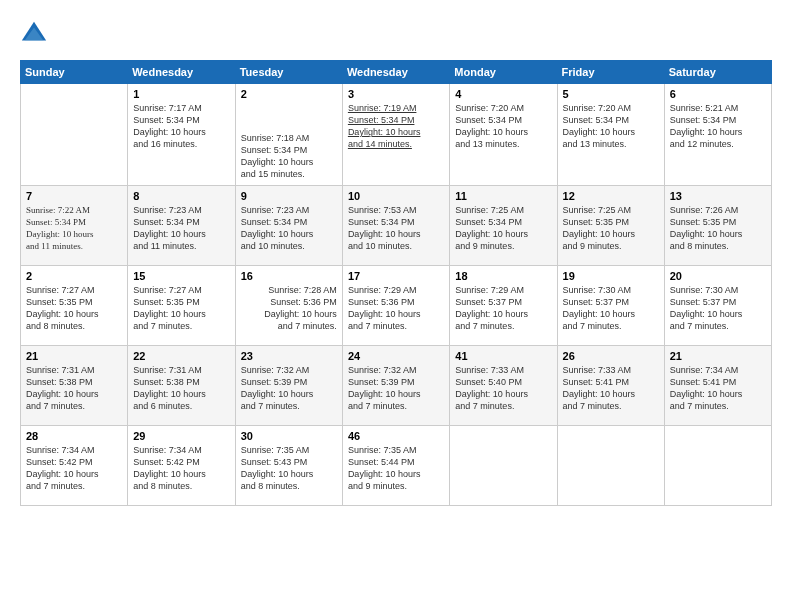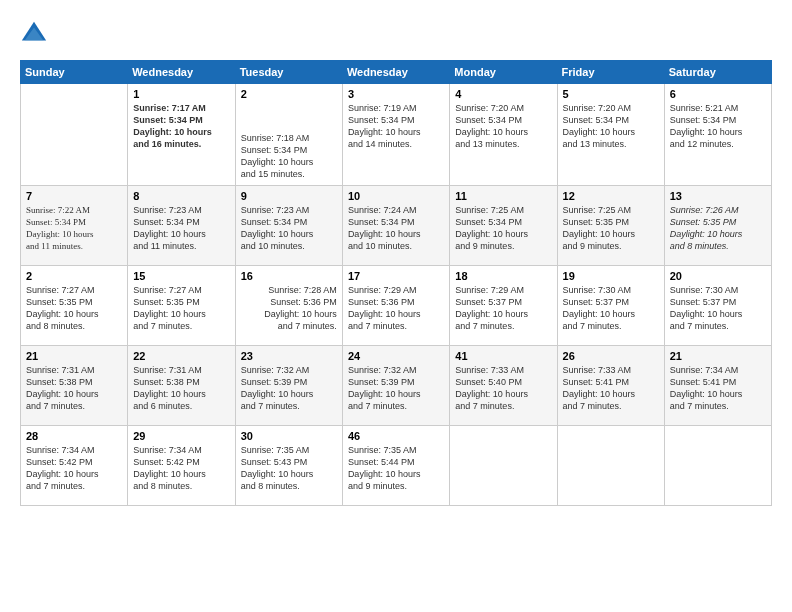--- a/index.html
+++ b/index.html
@@ -129,35 +129,35 @@
           <th>Monday</th>
           <th>Friday</th>
           <th>Saturday</th>
         </tr>
     </thead>
     <tbody id="calendar-body">
     <tr>
           <td class="empty-cell"></td>
           <td>
             <span class="day-num">1</span>
-            <div class="day-info" style="white-space: pre-line; font-weight: bold;">Sunrise: 7:17 AM
+            <div class="day-info" style="white-space: pre-line;">Sunrise: 7:17 AM
 Sunset: 5:34 PM
 Daylight: 10 hours
 and 16 minutes.</div>
           </td>
           <td>
             <span class="day-num">2</span>
             <div class="day-info" style="white-space: pre-line; margin-top: 32px;">Sunrise: 7:18 AM
 Sunset: 5:34 PM
 Daylight: 10 hours
 and 15 minutes.</div>
           </td>
           <td>
             <span class="day-num">3</span>
-            <div class="day-info" style="white-space: pre-line;">Sunrise: 7:19 AM
+            <div class="day-info" style="white-space: pre-line; text-decoration: underline;">Sunrise: 7:19 AM
 Sunset: 5:34 PM
 Daylight: 10 hours
 and 14 minutes.</div>
           </td>
           <td>
             <span class="day-num">4</span>
             <div class="day-info" style="white-space: pre-line;">Sunrise: 7:20 AM
 Sunset: 5:34 PM
 Daylight: 10 hours
 and 13 minutes.</div>
@@ -194,42 +194,42 @@
           </td>
           <td>
             <span class="day-num">9</span>
             <div class="day-info" style="white-space: pre-line;">Sunrise: 7:23 AM
 Sunset: 5:34 PM
 Daylight: 10 hours
 and 10 minutes.</div>
           </td>
           <td>
             <span class="day-num">10</span>
-            <div class="day-info" style="white-space: pre-line;">Sunrise: 7:24 AM
+            <div class="day-info" style="white-space: pre-line;">Sunrise: 7:53 AM
 Sunset: 5:34 PM
 Daylight: 10 hours
 and 10 minutes.</div>
           </td>
           <td>
             <span class="day-num">11</span>
             <div class="day-info" style="white-space: pre-line;">Sunrise: 7:25 AM
 Sunset: 5:34 PM
 Daylight: 10 hours
 and 9 minutes.</div>
           </td>
           <td>
             <span class="day-num">12</span>
             <div class="day-info" style="white-space: pre-line;">Sunrise: 7:25 AM
 Sunset: 5:35 PM
 Daylight: 10 hours
 and 9 minutes.</div>
           </td>
           <td>
             <span class="day-num">13</span>
-            <div class="day-info" style="white-space: pre-line; font-style: italic;">Sunrise: 7:26 AM
+            <div class="day-info" style="white-space: pre-line;">Sunrise: 7:26 AM
 Sunset: 5:35 PM
 Daylight: 10 hours
 and 8 minutes.</div>
           </td>
         </tr>
         <tr>
           <td>
             <span class="day-num">2</span>
             <div class="day-info" style="white-space: pre-line;">Sunrise: 7:27 AM
 Sunset: 5:35 PM

